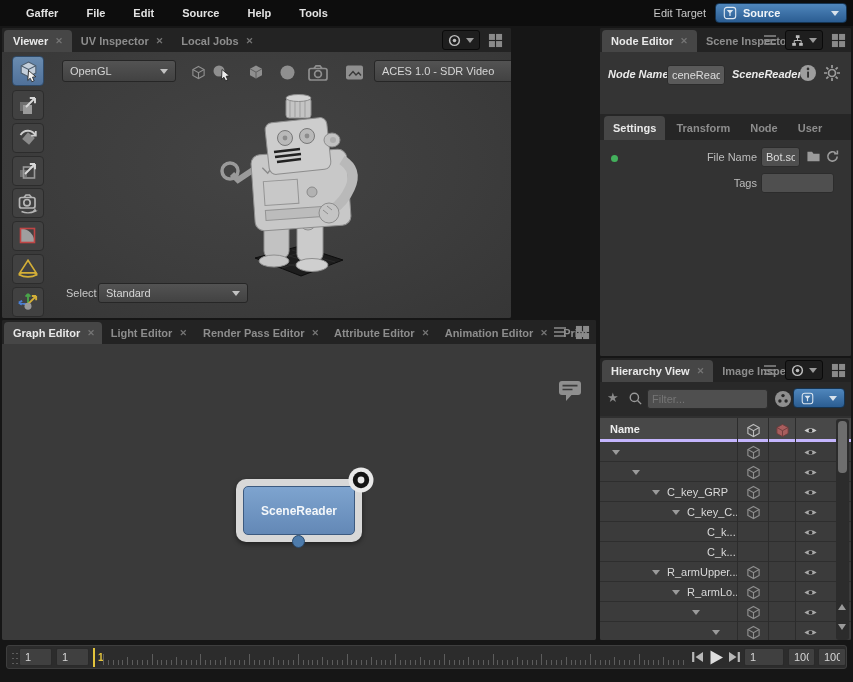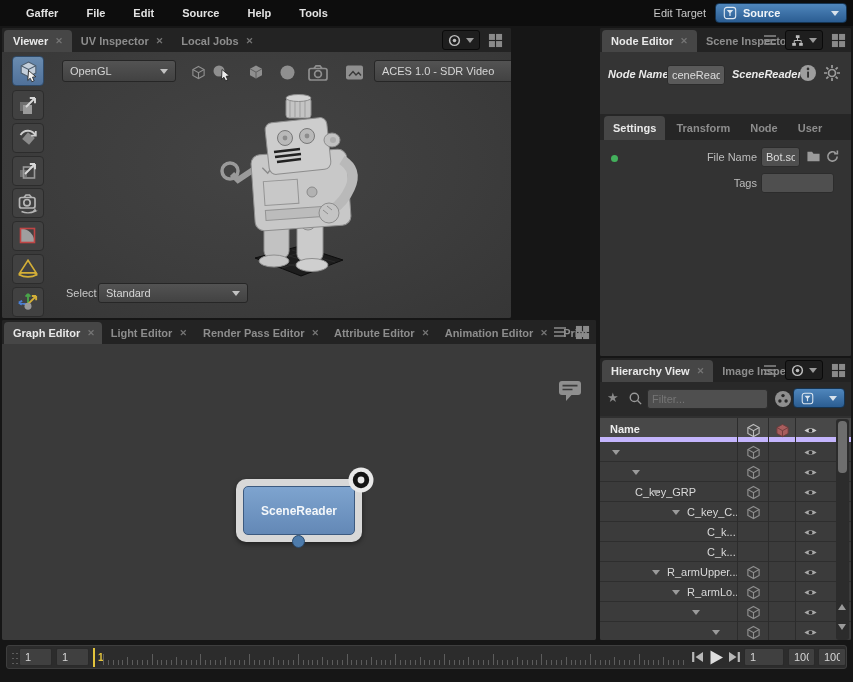--- a/index.html
+++ b/index.html
@@ -53,21 +53,21 @@
   .tfield { position:absolute; height:20px; background:#515151; border:1px solid #2c2c2c; border-radius:3px; color:#dddddd; font:11px "Liberation Sans",sans-serif; padding:0 4px; outline:none; }
   .subtabbar { position:absolute; left:0; top:62px; right:0; height:26px; background:#262626; display:flex; align-items:flex-end; padding-left:4px; gap:2px; }
   .settings-body { position:absolute; left:0; top:88px; right:0; bottom:0; background:#333333; }
   .flabel { position:absolute; color:#bdbdbd; text-align:right; }
   .status-dot { position:absolute; width:7px; height:7px; border-radius:50%; }
 
   
   #hier-panel { left:600px; top:358px; width:251px; height:282px; }
   .filter-row { position:absolute; left:0; top:24px; right:0; height:34px; background:#292929; }
   .hier-table { position:absolute; left:0; top:60px; right:0; bottom:0; background:#353535; }
-  .hier-header { position:absolute; left:0; top:0; width:251px; height:24px; background:#484848; border-bottom:5px solid #c4b5fd; }
+  .hier-header { position:absolute; left:0; top:0; width:251px; height:24px; background:#484848; border-bottom:3px solid #c4b5fd; }
   .hrow { position:absolute; left:0; width:251px; height:20px; background:#3b3b3b; border-bottom:1px solid #2e2e2e; }
   .hname { position:absolute; left:0; top:0; width:137px; height:20px; line-height:20px; color:#d9d9d9; overflow:hidden; white-space:nowrap; }
   .hcell { position:absolute; top:0; height:20px; border-left:1px solid #2c2c2c; display:flex; align-items:center; justify-content:center; }
   .expander { position:absolute; top:8px; width:0; height:0; border-left:4px solid transparent; border-right:4px solid transparent; border-top:5px solid #9a9a9a; }
   .vscroll { position:absolute; right:2px; top:1px; bottom:0; width:13px; background:#2c2c2c; border-radius:3px; }
   .vthumb { position:absolute; left:2px; top:2px; width:9px; height:52px; background:#6e6e6e; border-radius:4px; }
   .varrow { position:absolute; left:2px; width:0; height:0; border-left:4.5px solid transparent; border-right:4.5px solid transparent; }
   .varrow.up { border-bottom:6px solid #9a9a9a; }
   .varrow.down { border-top:6px solid #9a9a9a; }
 
@@ -594,21 +594,21 @@
             </span>
             <span class="hcell" style="left: 168px; width: 27px;"></span>
             <span class="hcell" style="left: 195px; width: 30px;">
               <svg width="15" height="15" viewBox="0 0 16 16">
                 <path d="M1.5 8 Q8 3.2 14.5 8 Q8 12.8 1.5 8 Z" fill="#a8a8a8"></path>
                 <circle cx="8" cy="8" r="2" fill="#2e2e2e"></circle>
               </svg>
             </span>
           </div>
           <div class="hrow" style="top: 64px;">
-            <div class="hname" style="padding-left: 35px;">C_key_GRP</div>
+            <div class="hname" style="padding-left: 67px;">C_key_GRP</div>
             <span class="expander" style="left: 52px;"></span>
             <span class="hcell" style="left: 137px; width: 31px;">
               <svg width="15" height="15" viewBox="0 0 16 16">
                 <path d="M8 1.5 L14 4.8 V11.2 L8 14.5 L2 11.2 V4.8 Z" fill="none" stroke="#8f8f8f" stroke-width="1.2"></path>
                 <path d="M2 4.8 L8 8.2 L14 4.8 M8 8.2 V14.5" fill="none" stroke="#8f8f8f" stroke-width="1.2"></path>
               </svg>
             </span>
             <span class="hcell" style="left: 168px; width: 27px;"></span>
             <span class="hcell" style="left: 195px; width: 30px;">
               <svg width="15" height="15" viewBox="0 0 16 16">

